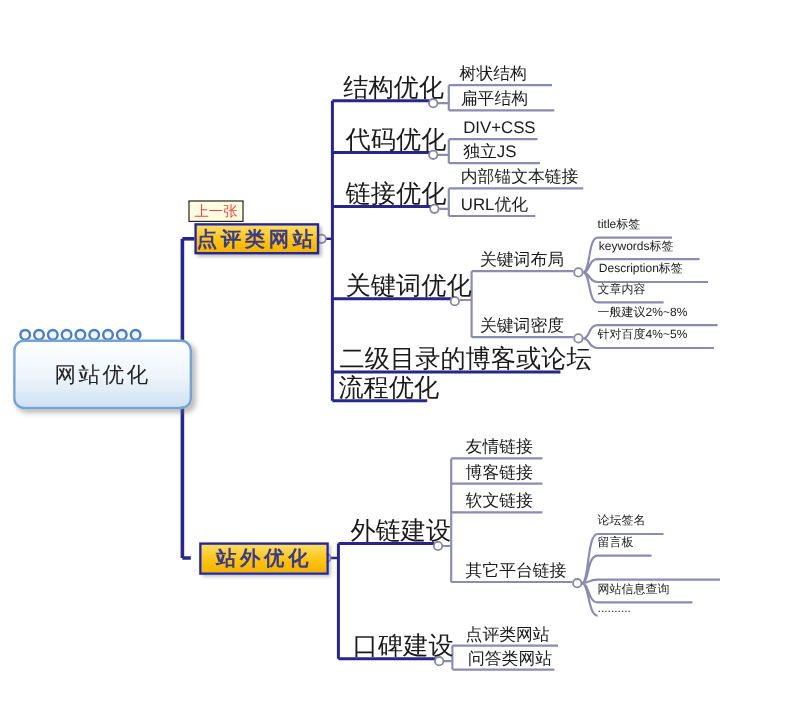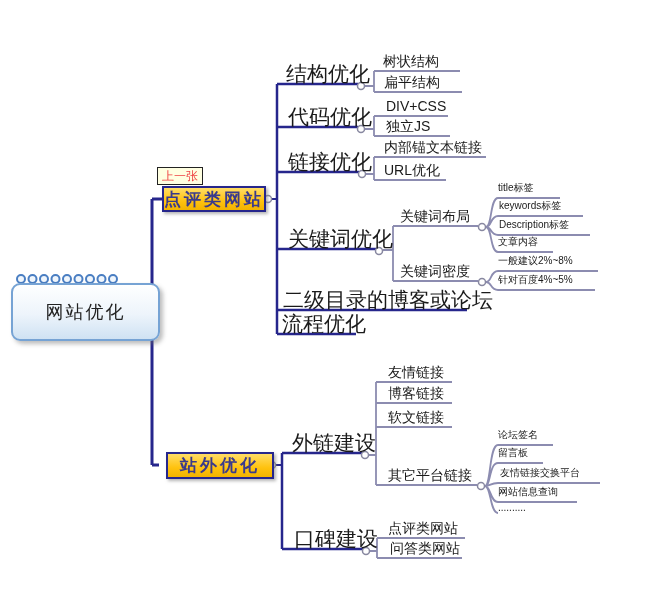--- a/index.html
+++ b/index.html
@@ -137,17 +137,16 @@
 
   <div class="node lvl3" style="left:388px;top:364px">友情链接</div>
   <div class="node lvl3" style="left:388px;top:385px">博客链接</div>
   <div class="node lvl3" style="left:388px;top:409px">软文链接</div>
   <div class="node lvl3" style="left:388px;top:467px">其它平台链接</div>
   <div class="node lvl3" style="left:388px;top:520px">点评类网站</div>
   <div class="node lvl3" style="left:390px;top:540px">问答类网站</div>
 
   <div class="node lvl4" style="left:498px;top:429px">论坛签名</div>
   <div class="node lvl4" style="left:498px;top:447px">留言板</div>
-  <div class="node lvl4" style="left:500px;top:467px">友情链接交换平台</div>
   <div class="node lvl4" style="left:498px;top:486px">网站信息查询</div>
   <div class="node lvl4" style="left:498px;top:502px">..........</div>
 
 </div>
 
 </body></html>

